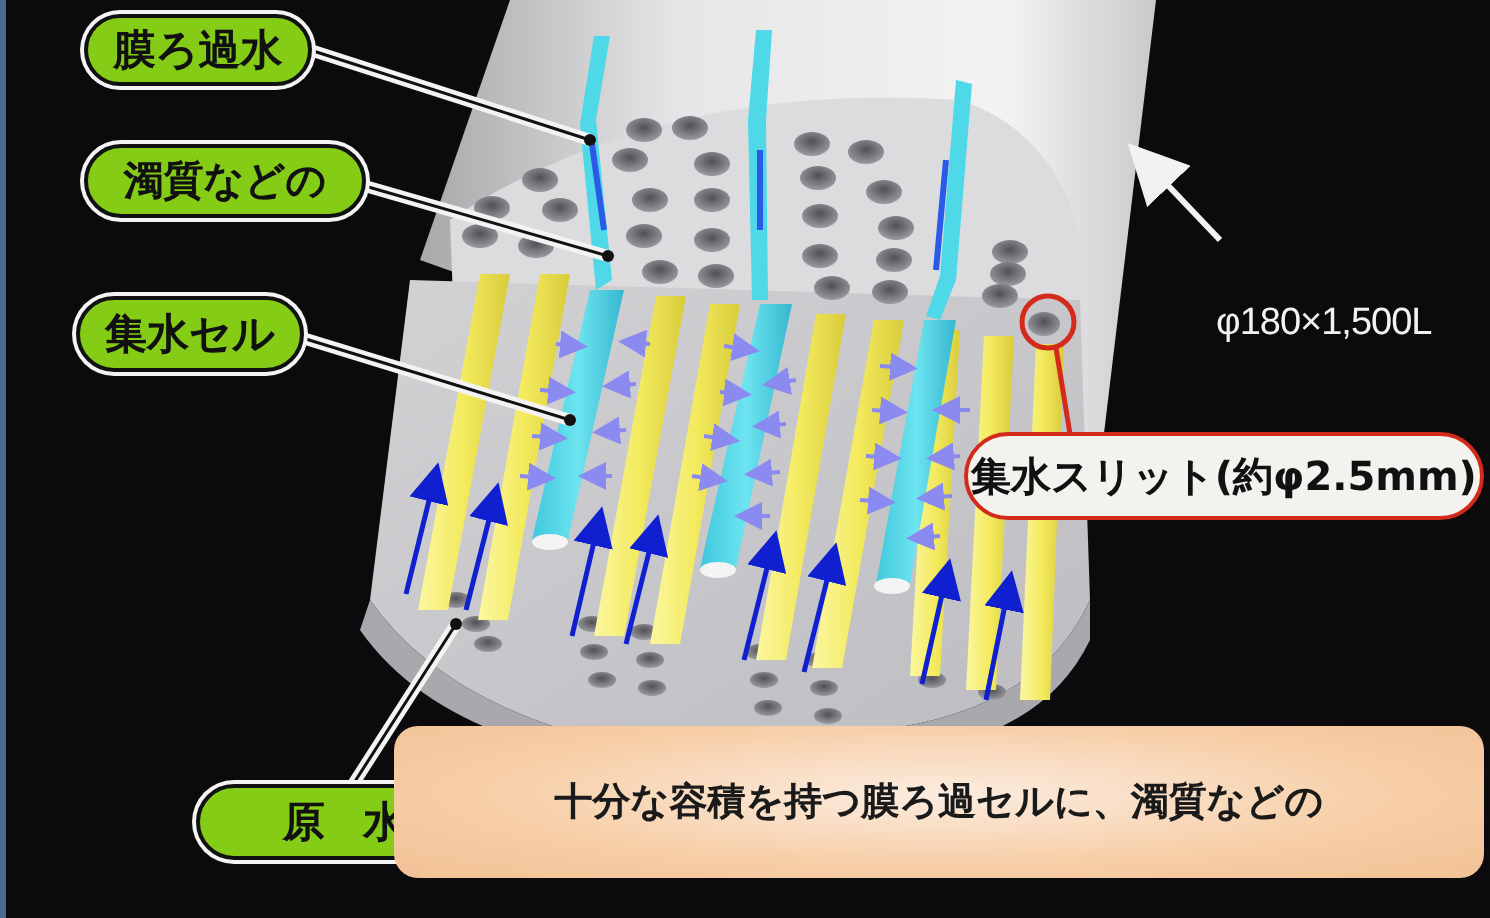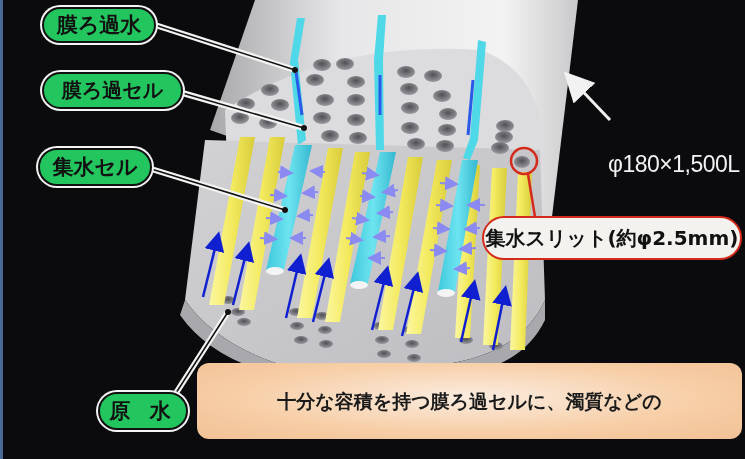--- a/index.html
+++ b/index.html
@@ -1,26 +1,26 @@
 <!DOCTYPE html>
 <html><head>
 <meta charset="utf-8">
 <style>
   html,body{margin:0;padding:0;}
   body{width:745px;height:459px;overflow:hidden;background:#0b0a0c;font-family:"DejaVu Sans","Liberation Sans",sans-serif;position:relative;}
   .frame{position:absolute;left:0;top:0;width:745px;height:459px;overflow:hidden;background:#0b0a0c;}
   .leftbar{position:absolute;left:0;top:0;width:3px;height:459px;background:#4a6a95;}
   .diagram{position:absolute;left:0;top:0;}
-  .callout{position:absolute;background:#22c55e;border:2px solid #111;border-radius:22px;box-shadow:0 0 0 2px #f4f4f4;color:#111;font-weight:bold;display:flex;align-items:center;justify-content:center;white-space:nowrap;}
+  .callout{position:absolute;background:#84cc16;border:2px solid #111;border-radius:22px;box-shadow:0 0 0 2px #f4f4f4;color:#111;font-weight:bold;display:flex;align-items:center;justify-content:center;white-space:nowrap;}
   .c1{left:42px;top:7px;width:110px;height:32px;font-size:21px;}
   .c2{left:42px;top:72px;width:137px;height:33px;font-size:20px;}
   .c3{left:38px;top:148px;width:110px;height:34px;font-size:21px;}
-  .c4{left:98px;top:392px;width:86px;height:34px;font-size:21px;letter-spacing:6px;}
+  .c4{left:98px;top:392px;width:86px;height:34px;font-size:21px;letter-spacing:6px;padding-left:32px;}
   .c5{left:482px;top:216px;width:256px;height:40px;font-size:20px;border:2px solid #d42a1c;box-shadow:none;background:#f3f2ee;}
-  .dim{position:absolute;left:608px;top:151px;color:#f2f2f2;font-size:23px;font-family:"Liberation Sans",sans-serif;letter-spacing:-0.5px;}
+  .dim{position:absolute;left:608px;top:151px;color:#f2f2f2;font-size:19px;font-family:"Liberation Sans",sans-serif;letter-spacing:-0.5px;}
   .desc{position:absolute;left:197px;top:363px;width:545px;height:76px;border-radius:12px;background:radial-gradient(ellipse at 50% 45%,#fbece0 0%,#f7cea6 60%,#f2c196 100%);display:flex;flex-direction:row;align-items:center;justify-content:center;color:#1a1a1a;font-size:19px;font-weight:bold;line-height:26px;}
 </style>
 </head>
 <body>
 
 <div class="frame">
   <div class="leftbar"></div>
 
   <svg class="diagram" width="745" height="459" viewBox="0 0 745 459">
     <defs>
@@ -207,21 +207,21 @@
       <circle cx="295" cy="70" r="3"></circle>
         <circle cx="304" cy="128" r="3"></circle>
         <circle cx="285" cy="210" r="3"></circle>
         <circle cx="228" cy="312" r="3"></circle>
     </g>
 
     <line x1="610" y1="120" x2="570" y2="78" stroke="#f2f2f2" stroke-width="3" marker-end="url(#aw)"></line>
   </svg>
 
   <div class="callout c1">膜ろ過水</div>
-  <div class="callout c2">膜ろ過セル</div>
+  <div class="callout c2">濁質などの</div>
   <div class="callout c3">集水セル</div>
   <div class="callout c4">原 水</div>
   <div class="callout c5">集水スリット(約φ2.5mm)</div>
 
   <div class="dim">φ180×1,500L</div>
 
   <div class="desc">
     <div>十分な容積を持つ膜ろ過セルに、濁質などの</div>
   </div>
 </div>

